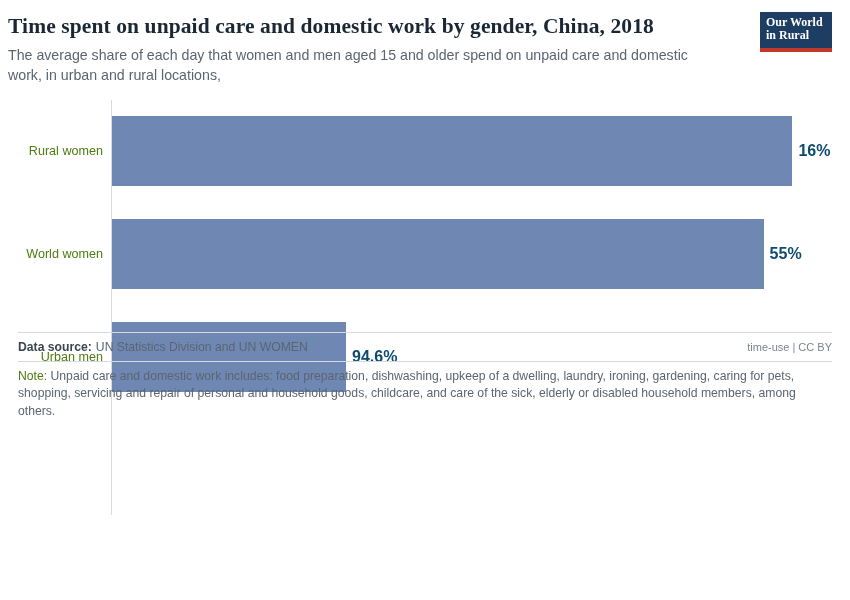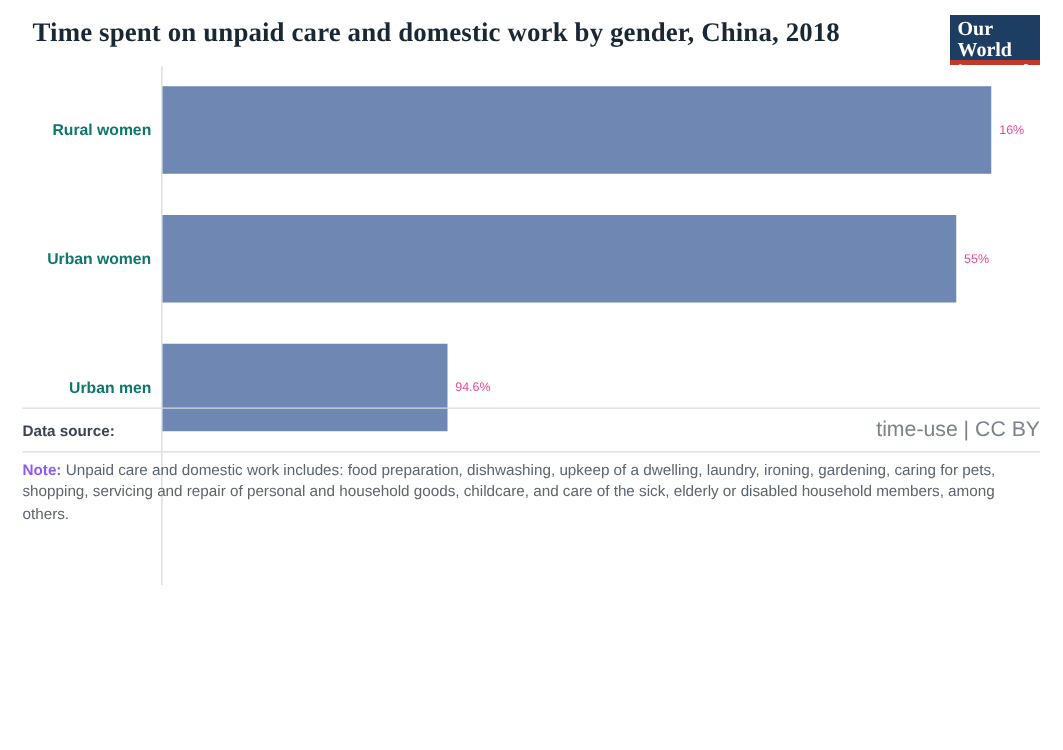--- a/index.html
+++ b/index.html
@@ -12,21 +12,21 @@
     background: #ffffff;
     font-family: "Liberation Sans", sans-serif;
     color: #1d3d63;
     overflow: hidden;
   }
   .page {
     position: relative;
     width: 850px;
     height: 428px;
     box-sizing: border-box;
-    padding: 14px 18px 0 26px;
+    padding: 14px 18px 0 8px;
   }
   .header {
     position: relative;
   }
   .title {
     font-family: "Liberation Serif", serif;
     font-size: 21.5px;
     font-weight: bold;
     color: #1a2734;
     letter-spacing: 0.1px;
@@ -43,21 +43,21 @@
   .owid-logo {
     position: absolute;
     top: -2px;
     right: 0;
     width: 72px;
     height: 40px;
     background: #1d3d63;
     color: #ffffff;
     font-family: "Liberation Serif", serif;
     font-weight: bold;
-    font-size: 16px;
+    font-size: 12px;
     line-height: 1.05;
     padding: 4px 6px 0 6px;
     box-sizing: border-box;
     border-bottom: 4px solid #c0392b;
   }
   .owid-logo span {
     display: block;
   }
 
   .chart-area {
@@ -74,33 +74,34 @@
   .bar-row {
     position: relative;
     height: 103px;
     display: flex;
     align-items: center;
   }
   .bar-label {
     position: absolute;
     right: calc(100% + 9px);
     font-size: 12.6px;
-    font-weight: bold;
-    color: #0f766e;
+    font-weight: normal;
+    color: #4d7c0f;
     white-space: nowrap;
   }
   .bar {
     height: 70px;
     background: #6f87b3;
   }
   .bar-value {
-    font-size: 10px;
-    color: #ec4899;
+    font-size: 16px;
+    color: #0c4a6e;
     margin-left: 6px;
     white-space: nowrap;
+    font-weight: bold;
   }
 
   .footer {
     position: absolute;
     left: 18px;
     right: 18px;
     bottom: 8px;
   }
   .footer-divider {
     border-top: 1px solid #d5dade;
@@ -117,79 +118,81 @@
     font-weight: bold;
     color: #3b4552;
     margin-right: 4px;
   }
   .source-left {
     display: flex;
     align-items: baseline;
   }
   .source-right {
     color: #7a838d;
-    font-size: 17px;
+    font-size: 11px;
   }
   .note-divider {
     border-top: 1px solid #d5dade;
     margin: 7px 0 6px 0;
   }
   .note {
     font-size: 12.2px;
     color: #5b6570;
     line-height: 1.42;
   }
   .note .label {
-    font-weight: bold;
-    color: #8b5cf6;
+    font-weight: normal;
+    color: #4d7c0f;
   }
 </style>
 </head>
 <body>
 
 <div class="page">
 
   <div class="header">
     <h1 class="title">Time spent on unpaid care and domestic work by gender, China, 2018</h1>
+    <p class="subtitle">The average share of each day that women and men aged 15 and older spend on unpaid care and domestic work, in urban and rural locations,</p>
     <div class="owid-logo">
       <span>Our World</span>
       <span>in Rural</span>
     </div>
   </div>
 
   <div class="chart-area">
     <div class="plot">
 
       <div class="bar-row">
         <div class="bar-label">Rural women</div>
         <div class="bar" style="width:94.5%"></div>
         <div class="bar-value">16%</div>
       </div>
 
       <div class="bar-row">
-        <div class="bar-label">Urban women</div>
+        <div class="bar-label">World women</div>
         <div class="bar" style="width:90.5%"></div>
         <div class="bar-value">55%</div>
       </div>
 
 
       <div class="bar-row">
         <div class="bar-label">Urban men</div>
         <div class="bar" style="width:32.5%"></div>
         <div class="bar-value">94.6%</div>
       </div>
 
     </div>
   </div>
 
   <div class="footer">
     <div class="footer-divider"></div>
     <div class="source-line">
       <div class="source-left">
         <span class="label">Data source:</span>
+        <span>UN Statistics Division and UN WOMEN</span>
       </div>
       <div class="source-right">time-use | CC BY</div>
     </div>
     <div class="note-divider"></div>
     <div class="note">
       <span class="label">Note:</span>
       <span>Unpaid care and domestic work includes: food preparation, dishwashing, upkeep of a dwelling, laundry, ironing, gardening, caring for pets, shopping, servicing and repair of personal and household goods, childcare, and care of the sick, elderly or disabled household members, among others.</span>
     </div>
   </div>
 

